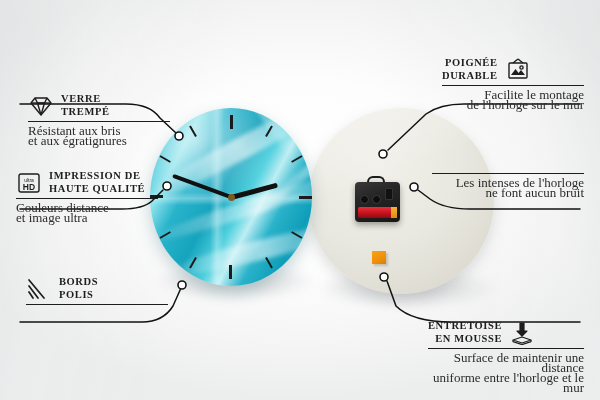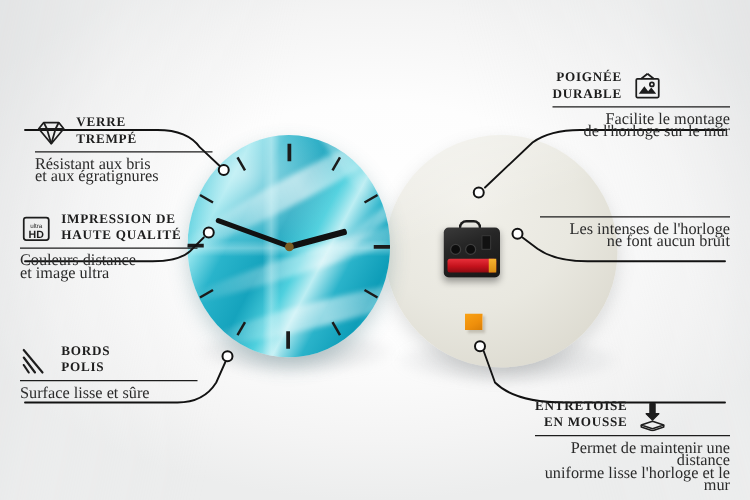--- a/index.html
+++ b/index.html
@@ -317,36 +317,35 @@
         <text x="13" y="11" font-family="Liberation Sans, sans-serif" font-size="5" text-anchor="middle" fill="#1d1d1d">ultra</text>
         <text x="13" y="19" font-family="Liberation Sans, sans-serif" font-size="8.5" font-weight="bold" text-anchor="middle" fill="#1d1d1d">HD</text>
       </svg>
     </span>
     <span class="title"><span>IMPRESSION DE</span><br><span>HAUTE QUALITÉ</span></span>
   </div>
   <div class="rule"></div>
   <div class="desc"><span>Couleurs distance</span><br><span>et image ultra</span></div>
 </div>
 
-<div class="callout left" style="left:16px; top:276px; width:142px;">
+<div class="callout left" style="left:26px; top:276px; width:142px;">
   <div class="head">
     <span class="ico">
       <svg viewBox="0 0 26 24">
           <g stroke="#1d1d1d" stroke-width="1.7" stroke-linecap="round">
         <line x1="3" y1="3" x2="18" y2="21"></line>
             <line x1="3" y1="9" x2="12" y2="21"></line>
             <line x1="3" y1="15" x2="7" y2="21"></line>
             <line x1="3" y1="21" x2="24" y2="21" stroke-width="0"></line>
       </g>
         </svg>
     </span>
     <span class="title"><span>BORDS</span><br><span>POLIS</span></span>
   </div>
   <div class="rule"></div>
-  <div class="desc"><span>Surface lisse et sûre</span></div>
 </div>
 
 <div class="callout right" style="left:442px; top:57px; width:142px;">
   <div class="head">
     <span class="title"><span>POIGNÉE</span><br><span>DURABLE</span></span>
     <span class="ico">
       <svg viewBox="0 0 26 24">
           <g fill="none" stroke="#1d1d1d" stroke-width="1.4" stroke-linejoin="round">
         <path d="M13 1 L8 5 M13 1 L18 5"></path>
         <rect x="4" y="5" width="18" height="15" rx="1"></rect>
@@ -372,14 +371,14 @@
       <svg viewBox="0 0 26 24">
           <g fill="#1d1d1d" stroke="#1d1d1d" stroke-width="1.2" stroke-linejoin="round">
         <path d="M11 2 h4 v8 h3 l-5 5 -5 -5 h3 Z"></path>
         <path d="M13 16 L22 19 L13 22 L4 19 Z" fill="none"></path>
         <path d="M4 19 v1.6 L13 23.6 L22 20.6 V19" fill="none"></path>
       </g>
         </svg>
     </span>
   </div>
   <div class="rule"></div>
-  <div class="desc"><span>Permet de maintenir une distance</span><br><span>uniforme lisse l'horloge et le mur</span></div>
+  <div class="desc"><span>Surface de maintenir une distance</span><br><span>uniforme entre l'horloge et le mur</span></div>
 </div>
 
 </body></html>

